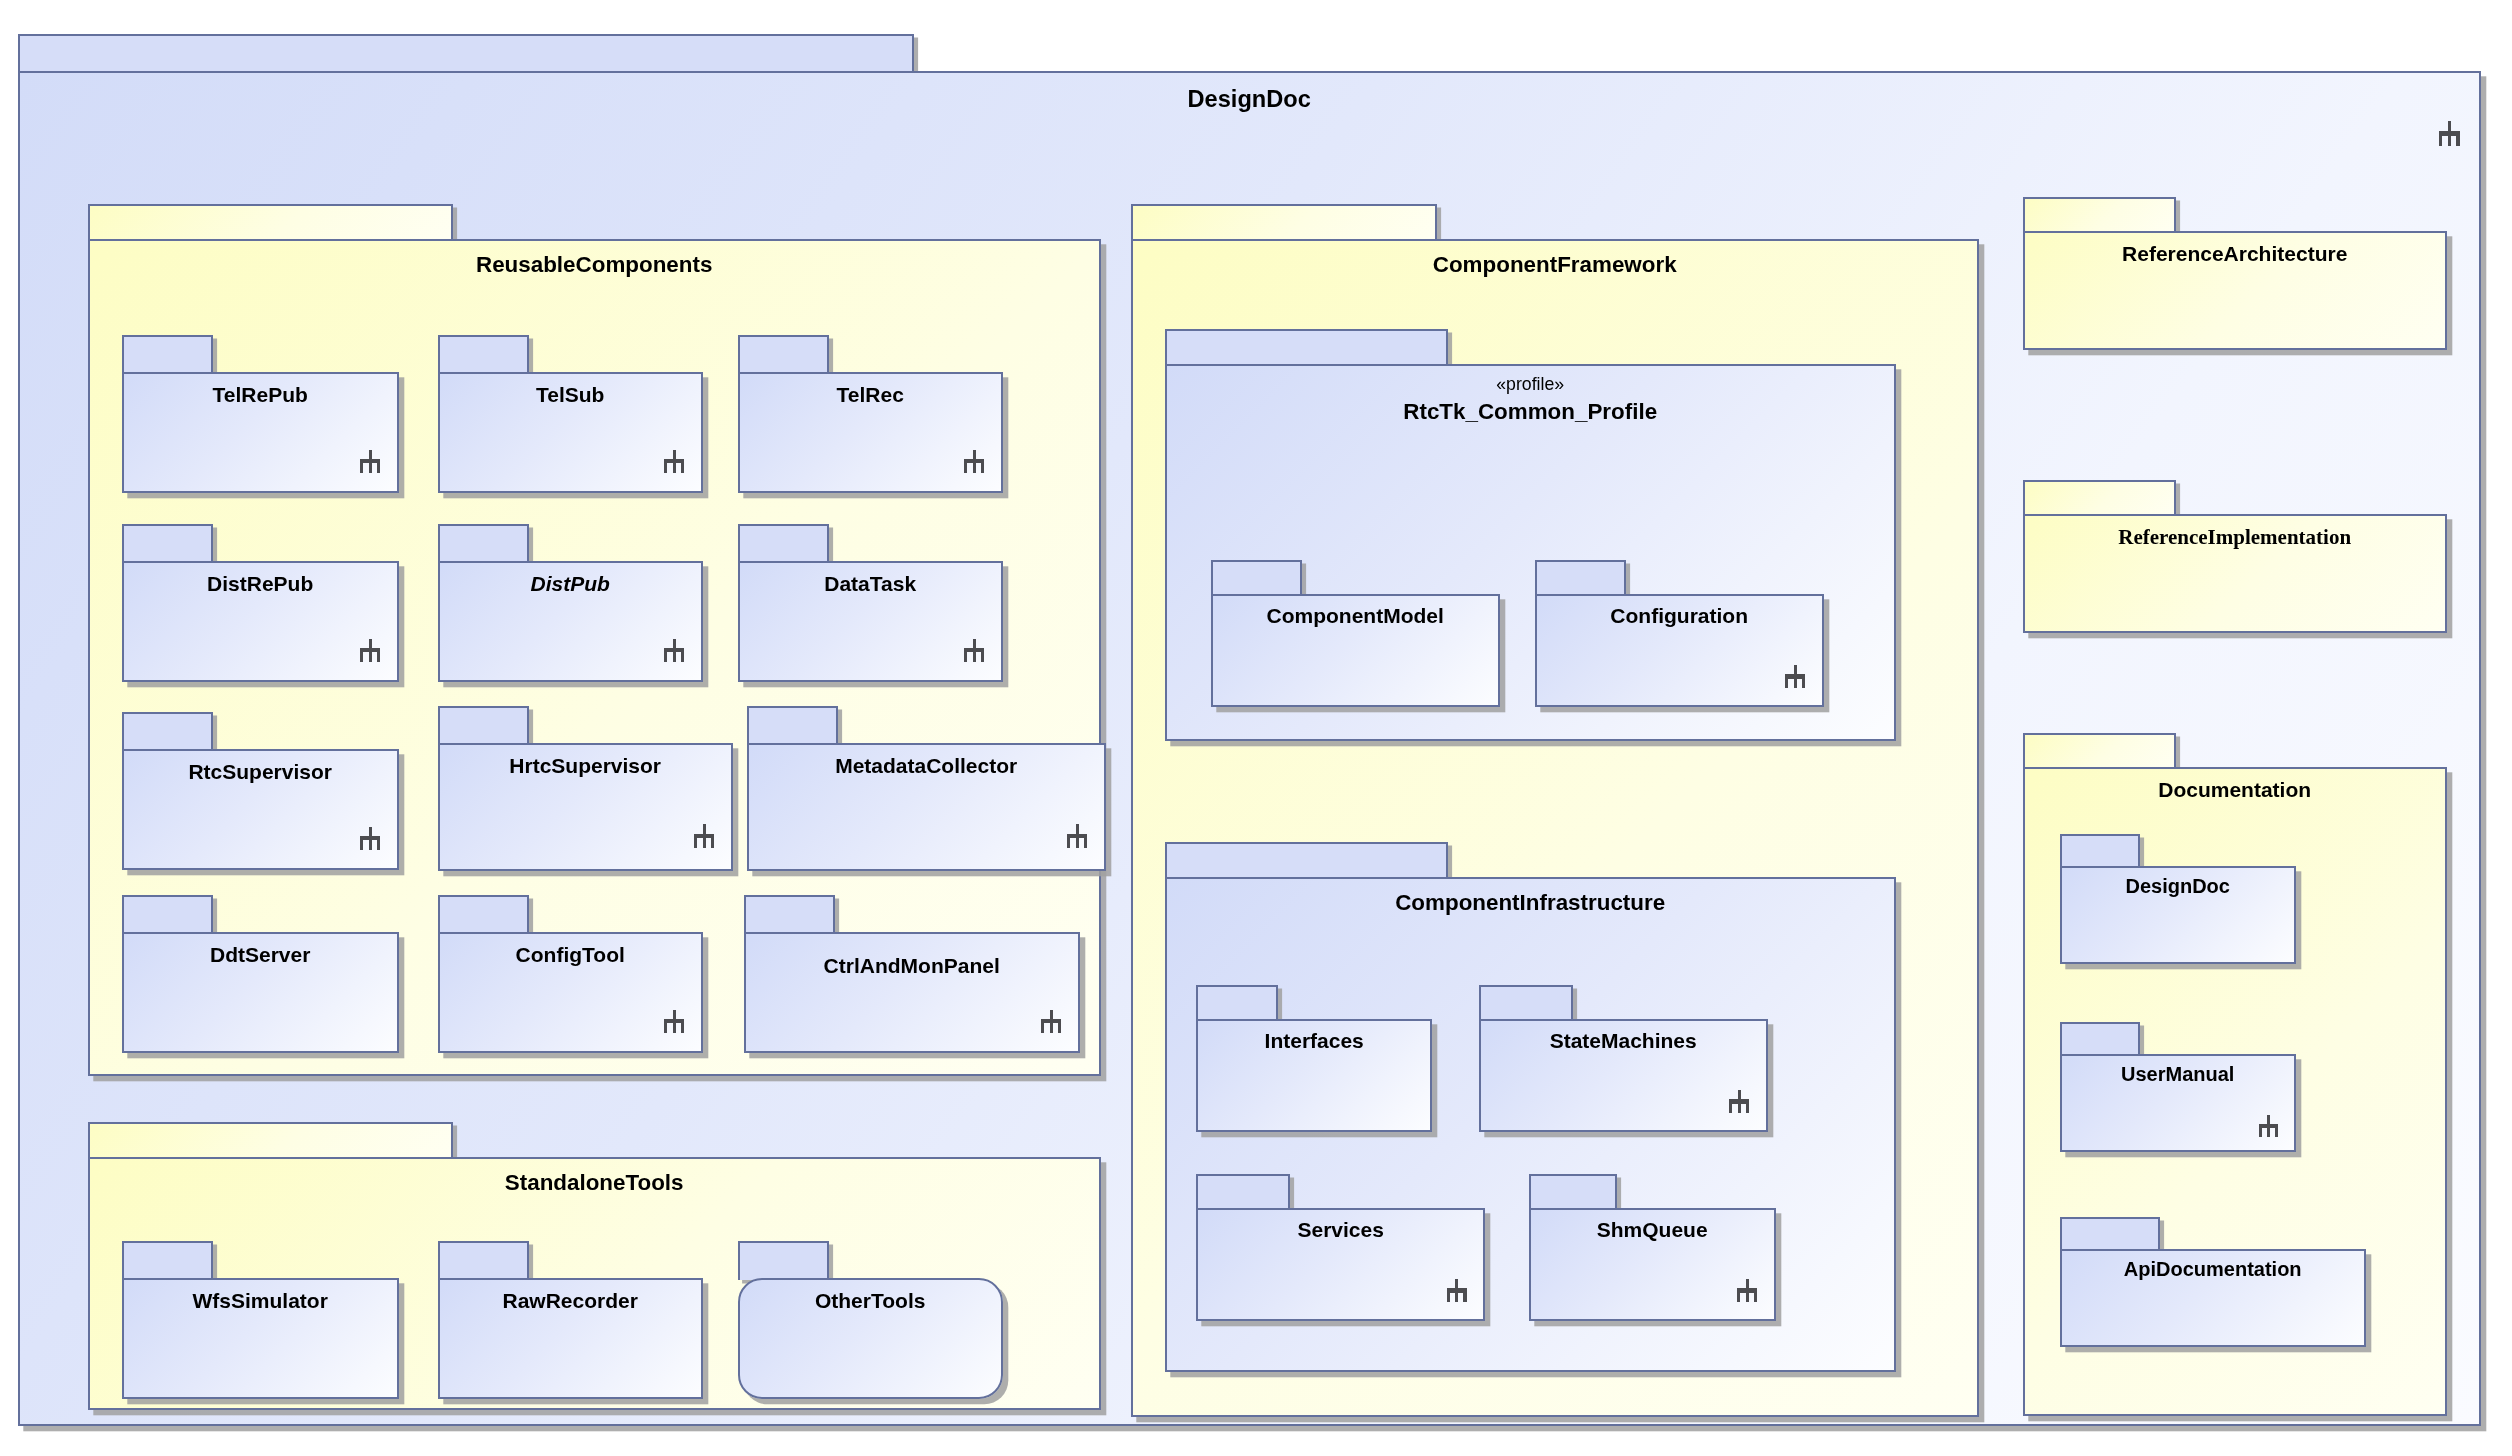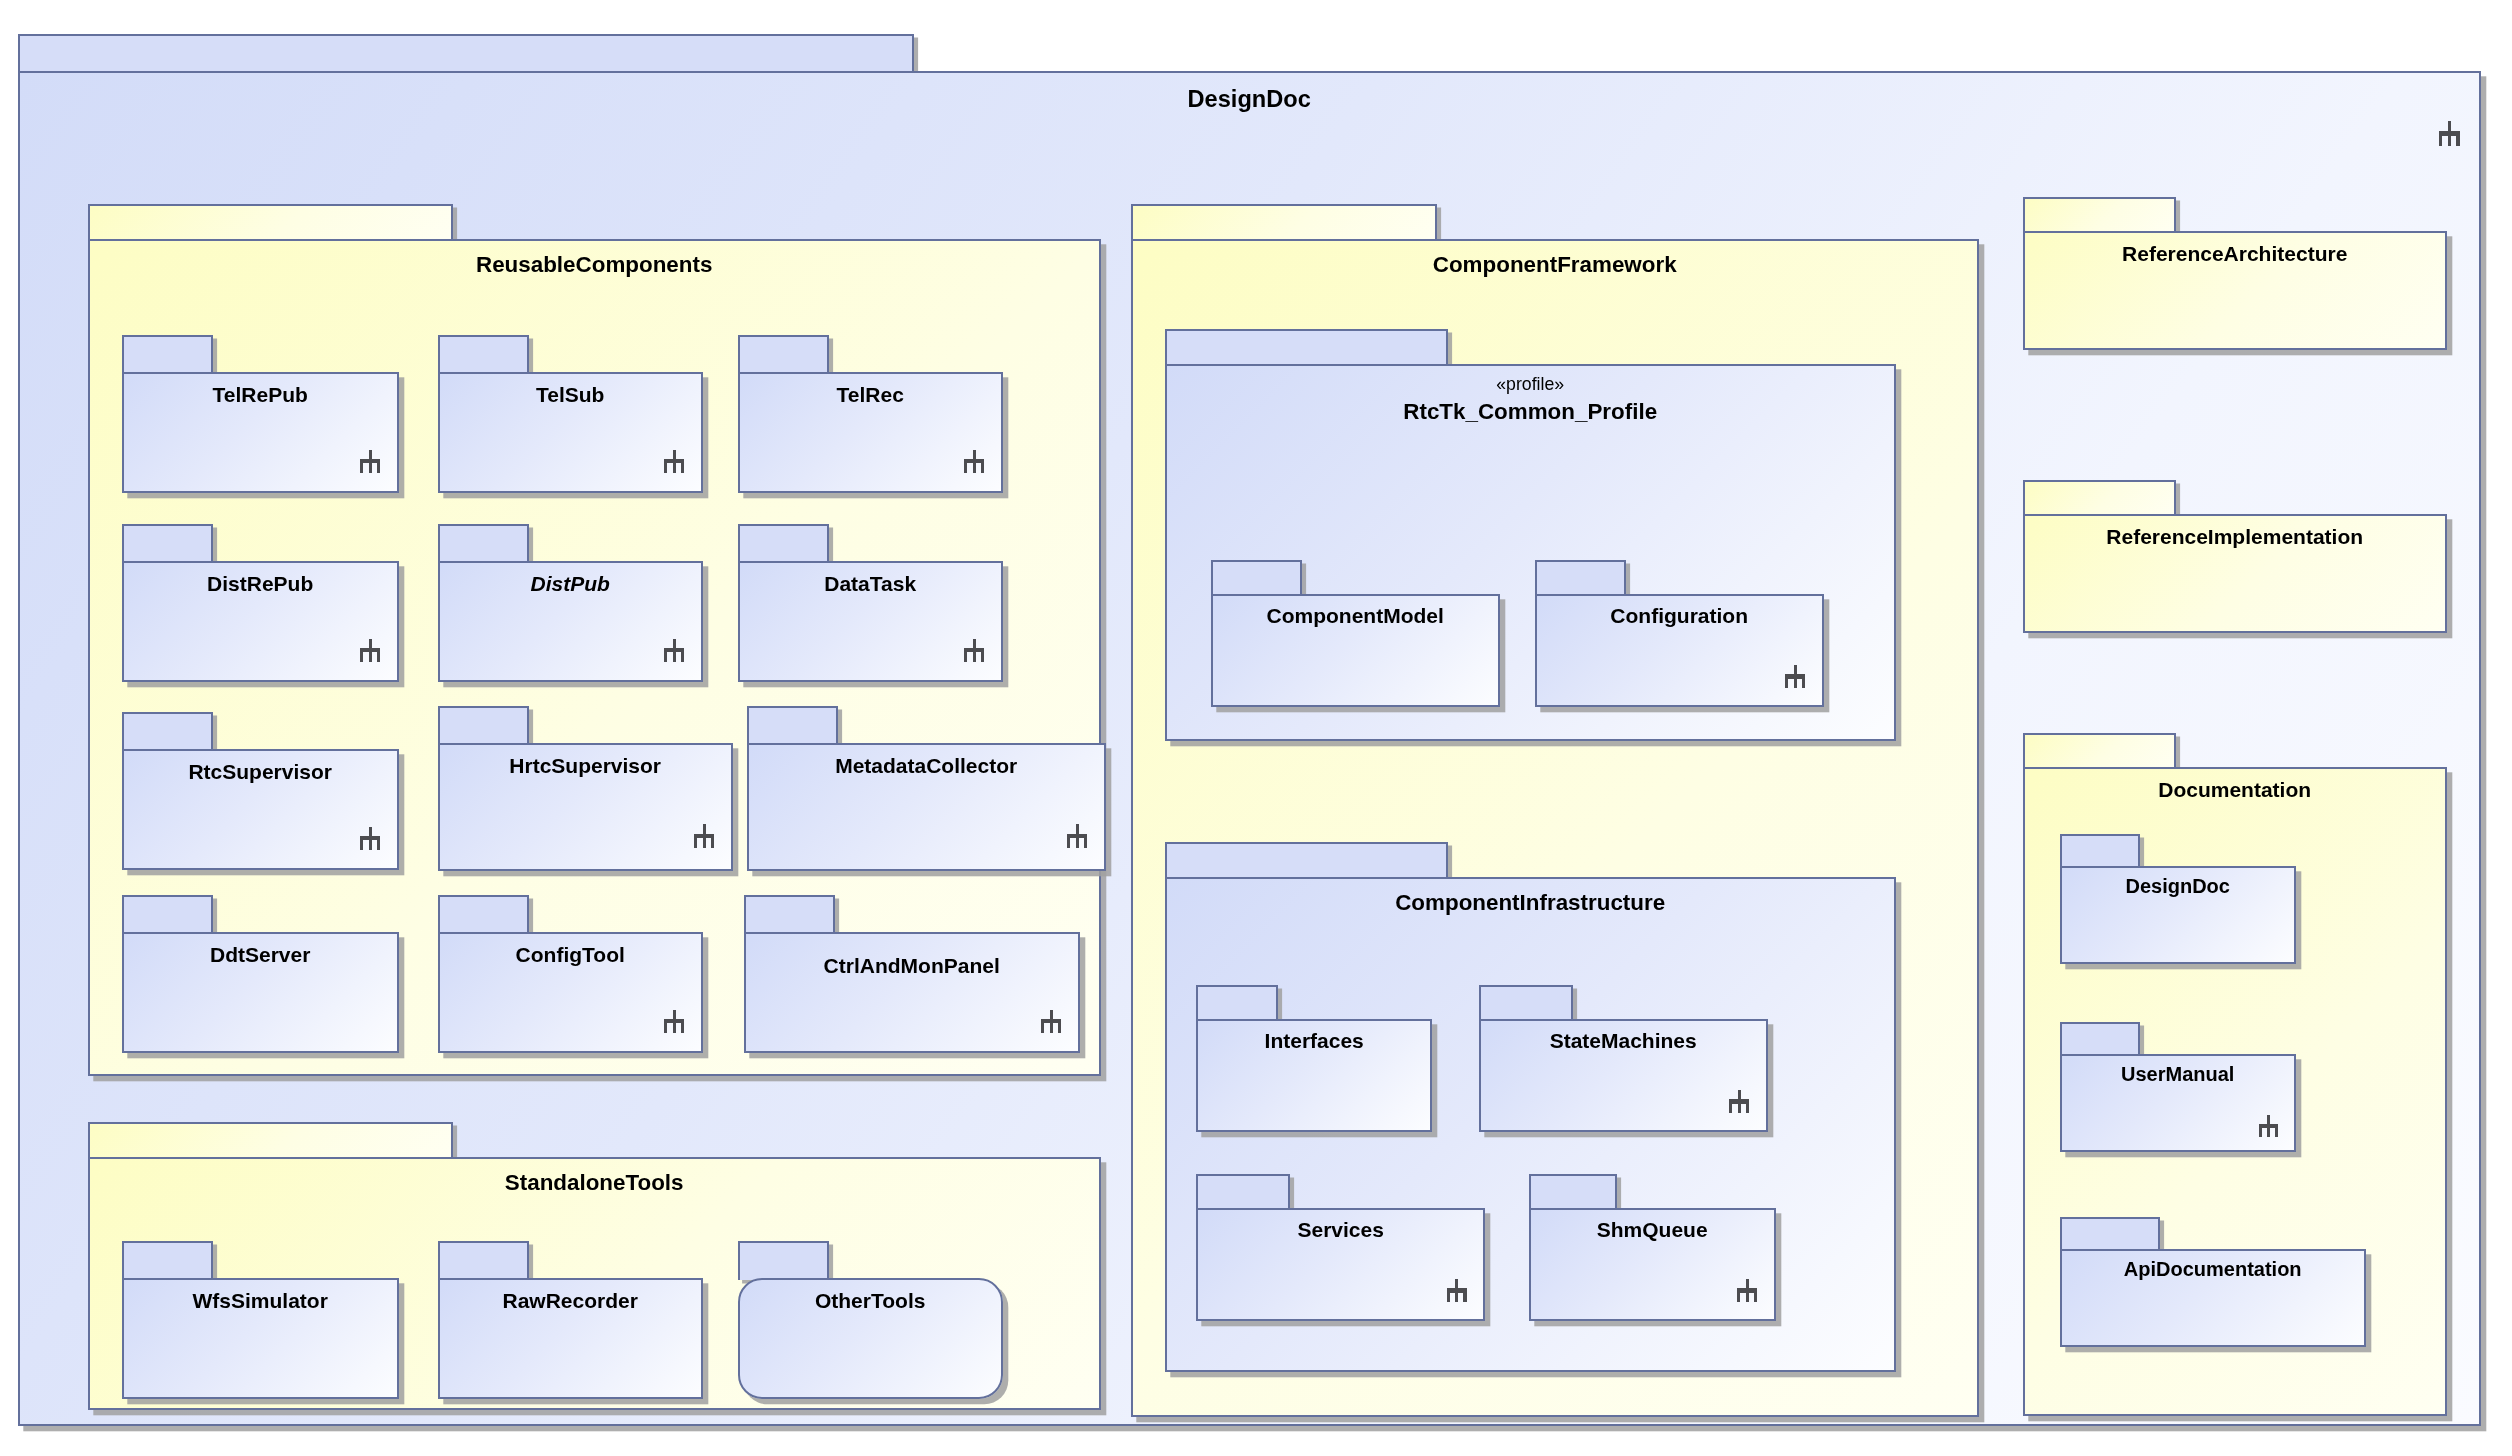--- a/index.html
+++ b/index.html
@@ -358,21 +358,21 @@
       <div class="pkg fill-yellow" style="left:2003px;top:124px;width:424px;height:153px;">
         <div class="tab" style="left:0;top:0;width:153px;height:37px;"></div>
         <div class="body" style="left:0;top:34px;width:424px;height:119px;">
           <div class="title" style="top:9.4px;font-size:21px;">ReferenceArchitecture</div>
         </div>
       </div>
 
       <div class="pkg fill-yellow" style="left:2003px;top:407px;width:424px;height:153px;">
         <div class="tab" style="left:0;top:0;width:153px;height:37px;"></div>
         <div class="body" style="left:0;top:34px;width:424px;height:119px;">
-          <div class="title" style="top:9.4px;font-size:21px;">ReferenceImplementation</div>
+          <div class="title" style="top:9.4px;font-size:21px;font-family:Liberation Serif, serif;">ReferenceImplementation</div>
         </div>
       </div>
 
       <div class="pkg fill-yellow" style="left:2003px;top:660px;width:372px;height:683px;">
         <div class="tab" style="left:0;top:0;width:153px;height:37px;"></div>
         <div class="body" style="left:0;top:34px;width:424px;height:649px;">
           <div class="title" style="top:9.4px;font-size:21px;">Documentation</div>
 
           <div class="pkg fill-blue" style="left:35px;top:65px;width:236px;height:130px;">
             <div class="tab" style="left:0;top:0;width:80px;height:34px;"></div>

